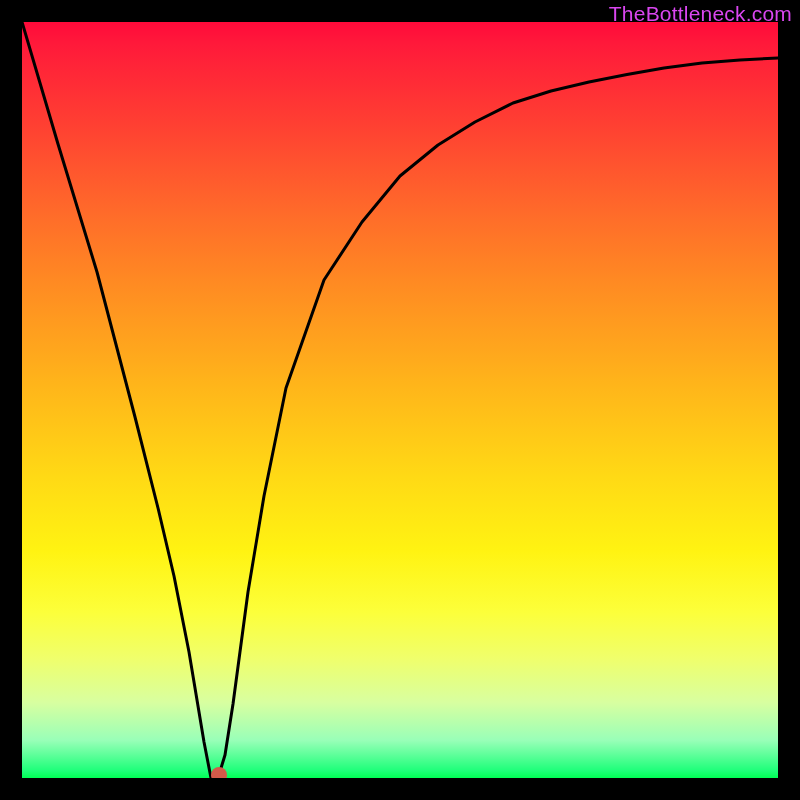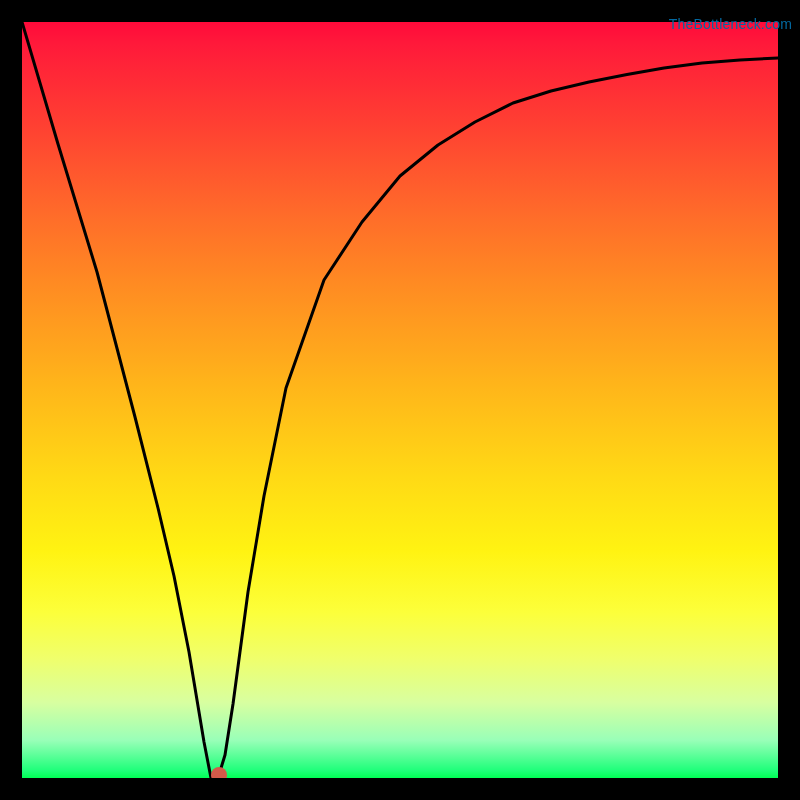--- a/index.html
+++ b/index.html
@@ -41,24 +41,24 @@
       #fcff3a 78%,
       #f0ff6a 84%,
       #d8ffa0 90%,
       #99ffb8 95%,
       #1fff7a 99%,
       #00ff55 100%
     );
   }
   .watermark {
     position: absolute;
-    top: 16px;
+    top: 2px;
     right: 8px;
-    color: #0369a1;
-    font-size: 14px;
+    color: #d946ef;
+    font-size: 21px;
     text-align: right;
     font-family: Arial, Helvetica, sans-serif;
     letter-spacing: 0.2px;
   }
   svg.curve {
     position: absolute;
     inset: 0;
   }
 </style>
 </head>

